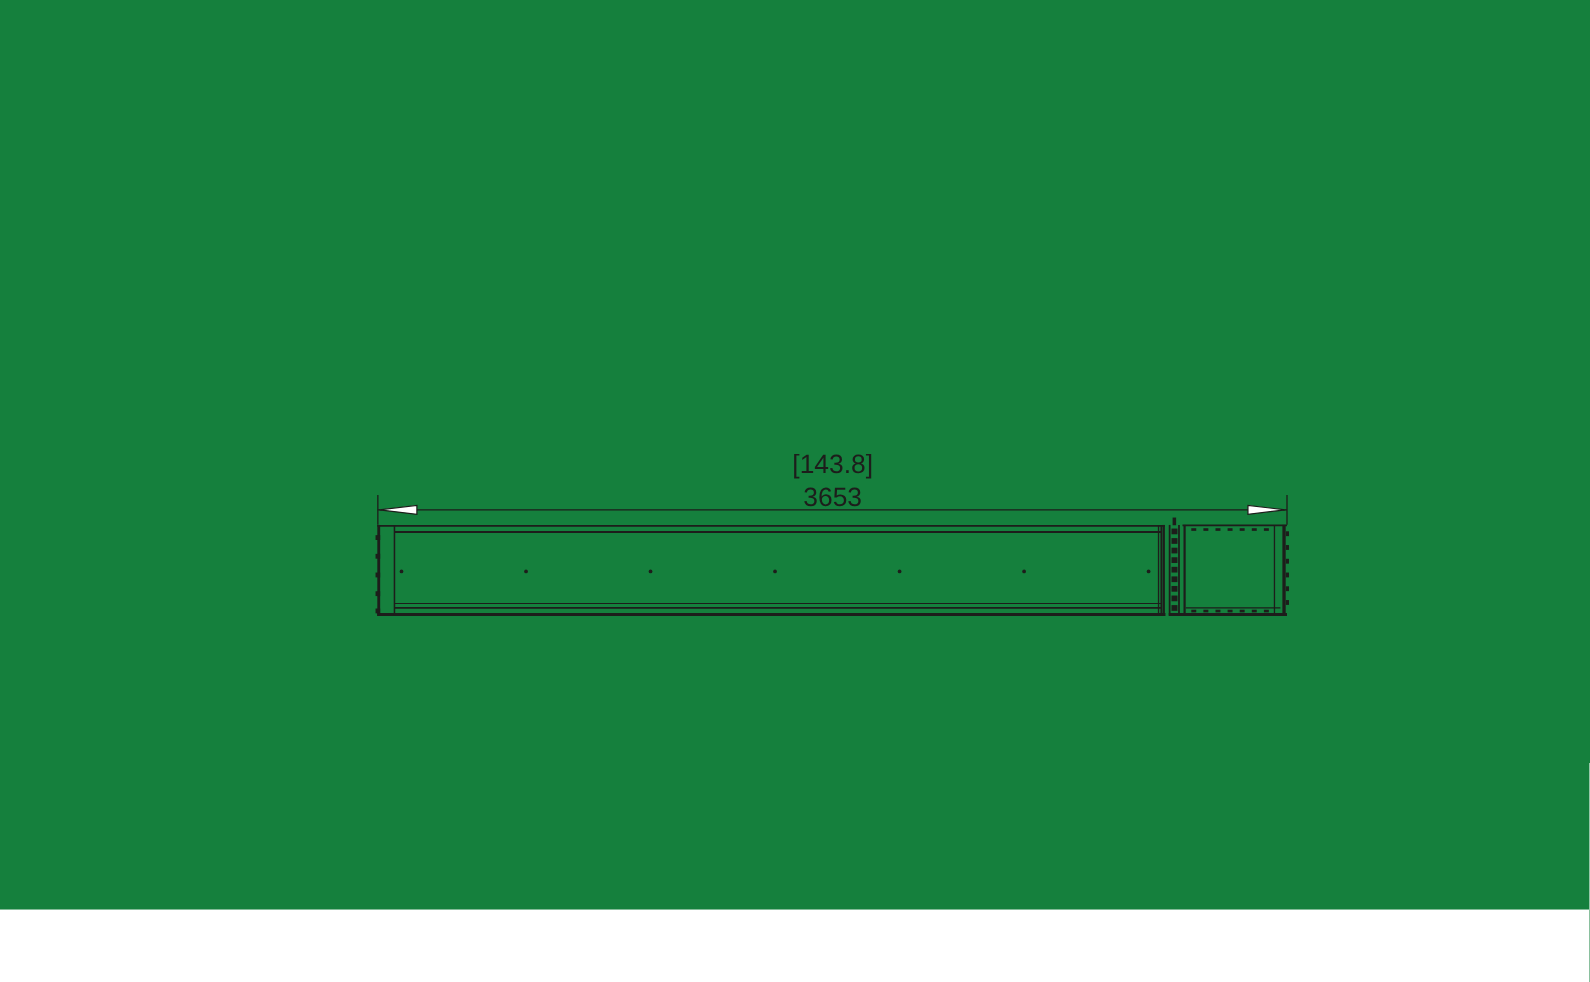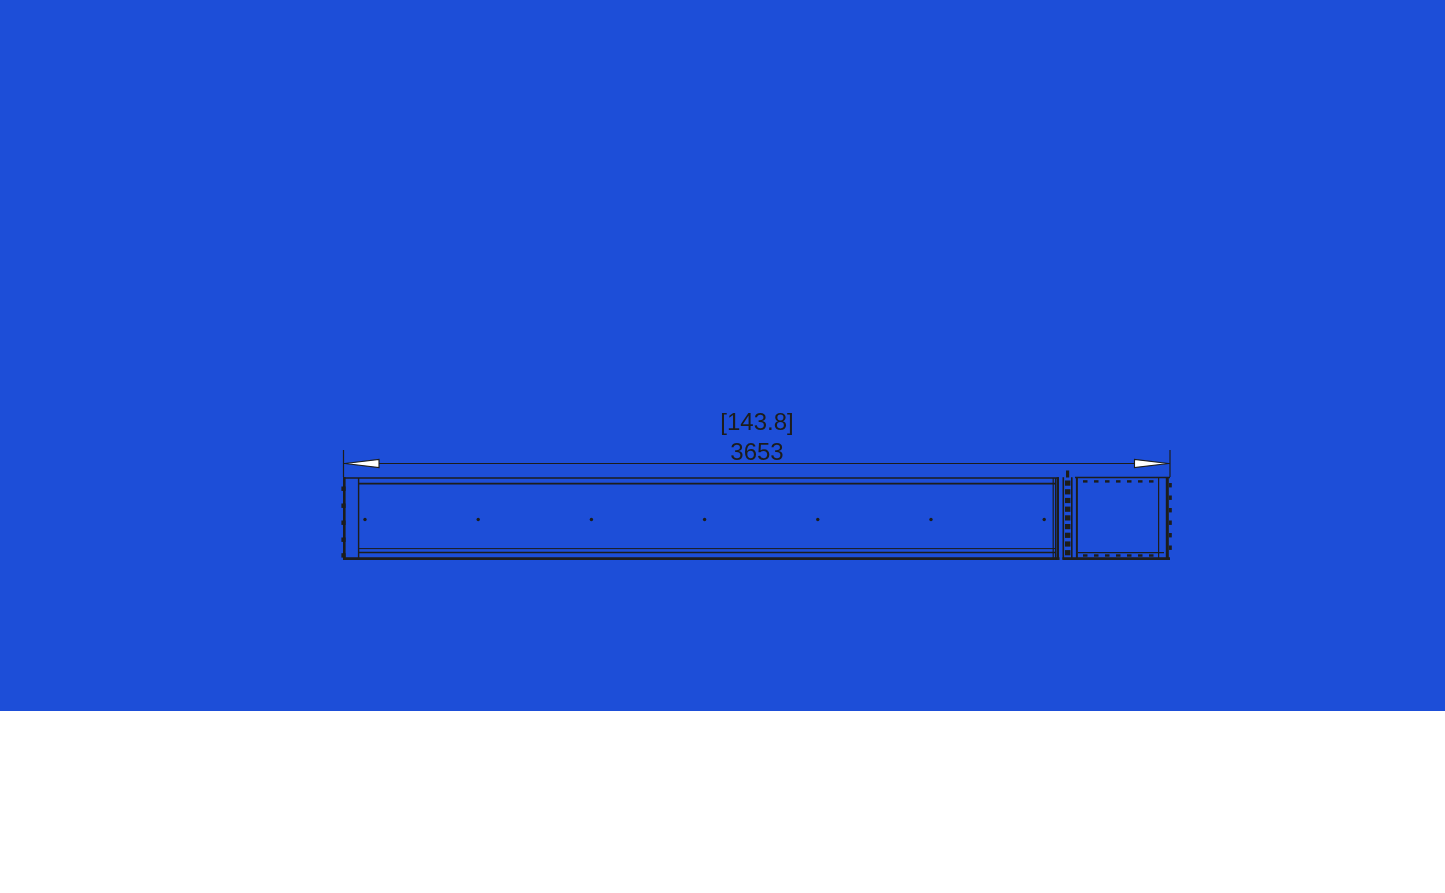--- a/index.html
+++ b/index.html
@@ -3,22 +3,22 @@
 <meta charset="utf-8">
 <style>
   html, body {
     margin: 0;
     padding: 0;
     background: #ffffff;
   }
   .canvas {
     position: relative;
     width: 1445px;
-    height: 711px;
-    background: #1d4ed8;
+    height: 827px;
+    background: #15803d;
     overflow: hidden;
   }
   svg.drawing {
     position: absolute;
     left: 0;
     top: 0;
   }
   .dim-text {
     font-family: "Liberation Sans", sans-serif;
     font-size: 24px;

